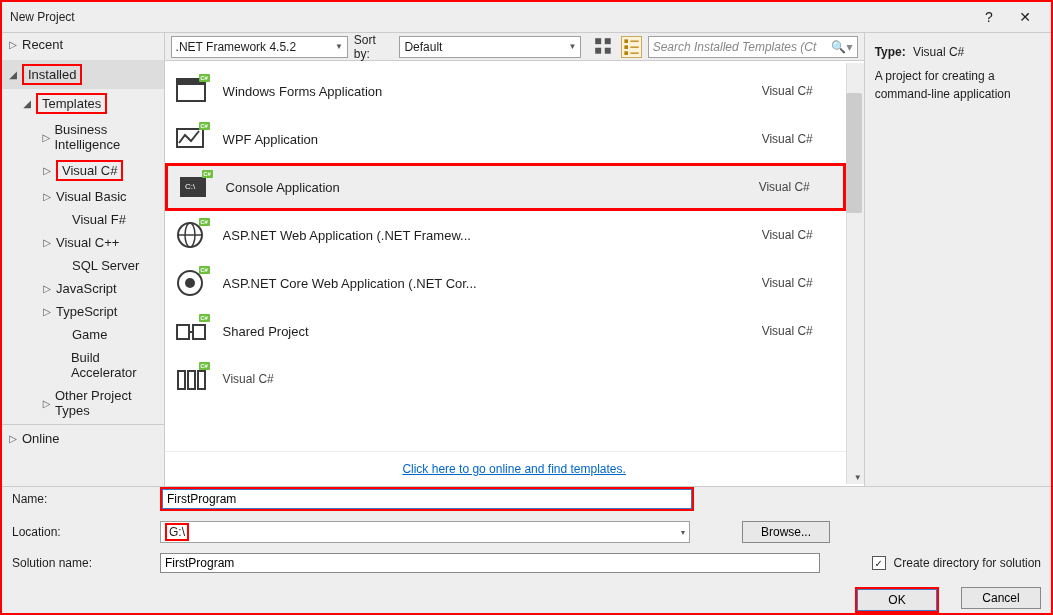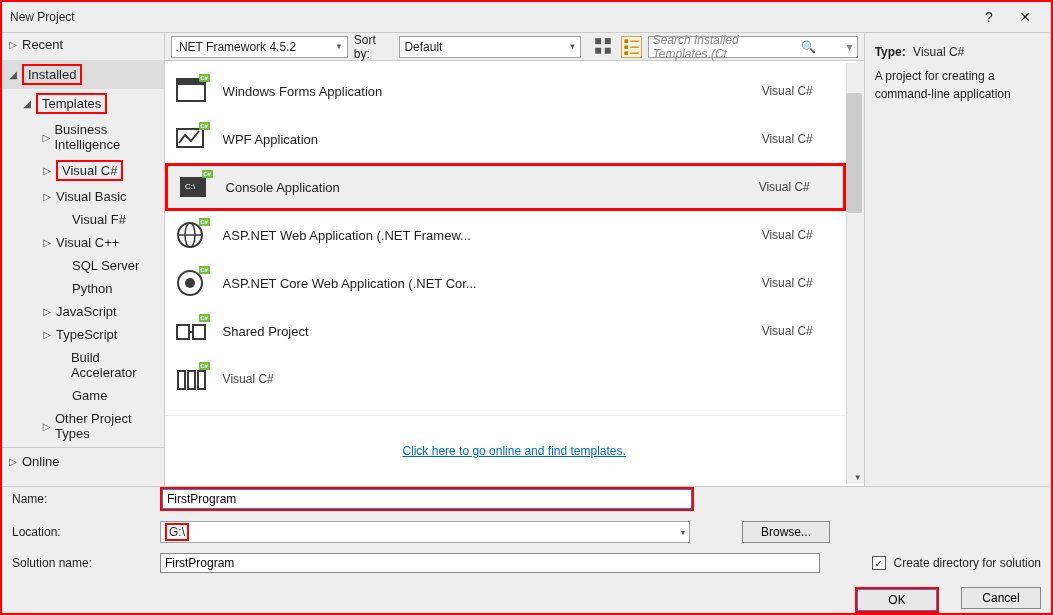--- a/index.html
+++ b/index.html
@@ -18,29 +18,29 @@
   .tree .lvl2 { padding-left: 40px; }
   .tree .lvl3 { padding-left: 56px; }
   .tree .sel { background: #ddd; }
   .hl-red { border: 2px solid #ff0000; }
   .center { flex: 1; display: flex; flex-direction: column; background: #fff; border-left: 1px solid #ccc; border-right: 1px solid #ccc; }
   .topbar { height: 28px; display: flex; align-items: center; gap: 6px; padding: 3px 6px; background: #eee; border-bottom: 1px solid #ccc; }
   .combo { border: 1px solid #a0a0a0; background: #fff; height: 22px; display: flex; align-items: center; padding: 0 4px; font-size: 12px; }
   .combo .cv { flex: 1; }
   .combo .cd { font-size: 8px; color: #555; padding-left: 4px; }
   .iconbtn { width: 22px; height: 22px; display: flex; align-items: center; justify-content: center; border: 1px solid transparent; }
-  .searchbox { flex: 1; border: 1px solid #a0a0a0; background: #fff; height: 22px; display: flex; align-items: center; padding: 0 4px; color: #888; font-style: italic; gap: 30px; }
+  .searchbox { flex: 1; border: 1px solid #a0a0a0; background: #fff; height: 22px; display: flex; align-items: center; padding: 0 4px; color: #888; font-style: italic; }
   .list { flex: 1; overflow: hidden; padding: 6px 0; }
   .row { display: flex; align-items: center; height: 48px; padding: 0 10px; gap: 12px; }
   .row.sel { background: #eee; border: 1px solid #ccc; }
   .row .ricon { width: 36px; height: 36px; position: relative; display: flex; align-items: center; justify-content: center; }
   .row .ricon svg { width: 36px; height: 36px; }
   .row .rname { flex: 1; font-size: 13px; overflow: hidden; text-overflow: ellipsis; white-space: nowrap; }
   .row .rlang { width: 74px; font-size: 12px; color: #444; }
-  .footerlink { text-align: center; padding: 28px; }
+  .footerlink { text-align: center; padding: 10px; }
   .footerlink a { color: #0066cc; text-decoration: underline; cursor: pointer; }
   .right { width: 300px; background: #eee; padding: 10px; position: relative; }
   .right .desc { font-size: 12px; line-height: 1.5; }
   .right .typelbl { font-weight: 600; }
   .scrollbar { position: absolute; right: 2px; top: 30px; width: 16px; height: 120px; background: #ccc; border-radius: 2px; }
   .scrollbar-track { position: absolute; right: 0; top: 2px; bottom: 2px; width: 18px; background: #eee; border-left: 1px solid #ddd; }
   .scrolldn { position: absolute; right: 2px; bottom: 2px; font-size: 8px; color: #555; }
   .bottom { border-top: 1px solid #ccc; padding: 0 10px; background: #eee; display: flex; flex-direction: column; gap: 10px; }
   .formrow { display: flex; align-items: center; gap: 8px; }
   .formrow .flabel { width: 140px; font-size: 12px; }
@@ -93,39 +93,35 @@
             <span>Visual F#</span>
           </div>
         <div class="node lvl2">
             <span class="arrow">▷</span>
             <span>Visual C++</span>
           </div>
         <div class="node lvl3">
             <span class="arrow"></span>
             <span>SQL Server</span>
           </div>
+        <div class="node lvl2">
+            <span class="arrow">▷</span>
+            <span>JavaScript</span>
+          </div>
+        <div class="node lvl2">
+            <span class="arrow">▷</span>
+            <span>TypeScript</span>
+          </div>
         <div class="node lvl3">
             <span class="arrow"></span>
-            <span>Python</span>
-          </div>
-        <div class="node lvl2">
-            <span class="arrow">▷</span>
-            <span>JavaScript</span>
-          </div>
-        <div class="node lvl2">
-            <span class="arrow">▷</span>
-            <span>TypeScript</span>
+            <span>Game</span>
           </div>
         <div class="node lvl3">
             <span class="arrow"></span>
             <span>Build Accelerator</span>
-          </div>
-        <div class="node lvl3">
-            <span class="arrow"></span>
-            <span>Game</span>
           </div>
         <div class="node lvl2">
             <span class="arrow">▷</span>
             <span>Other Project Types</span>
           </div>
         <div class="node lvl0" style="border-top:1px solid #ccc;margin-top:2px;padding-top:6px;">
             <span class="arrow">▷</span>
             <span>Online</span>
           </div>
       </div>

